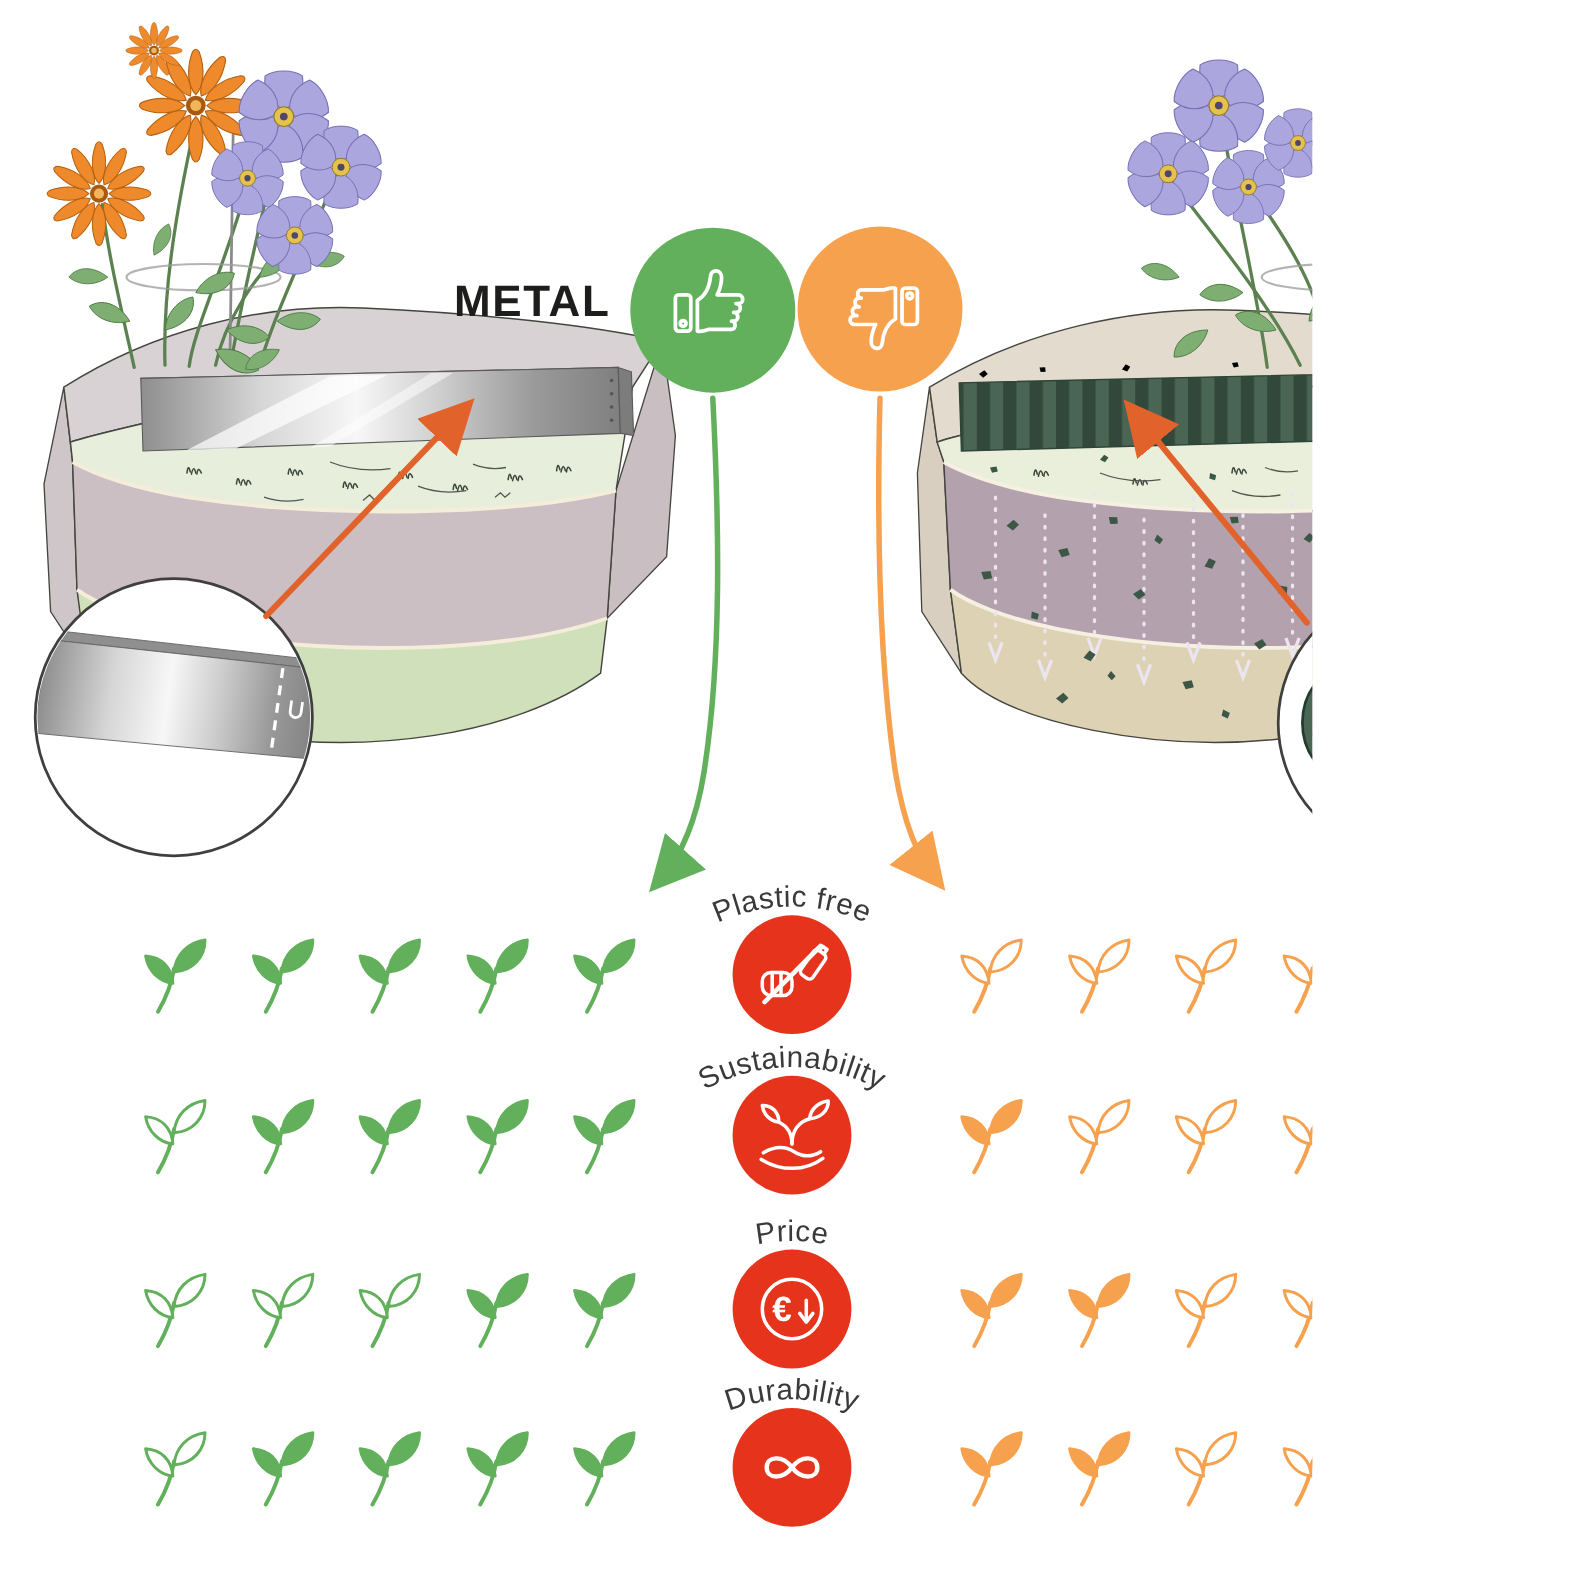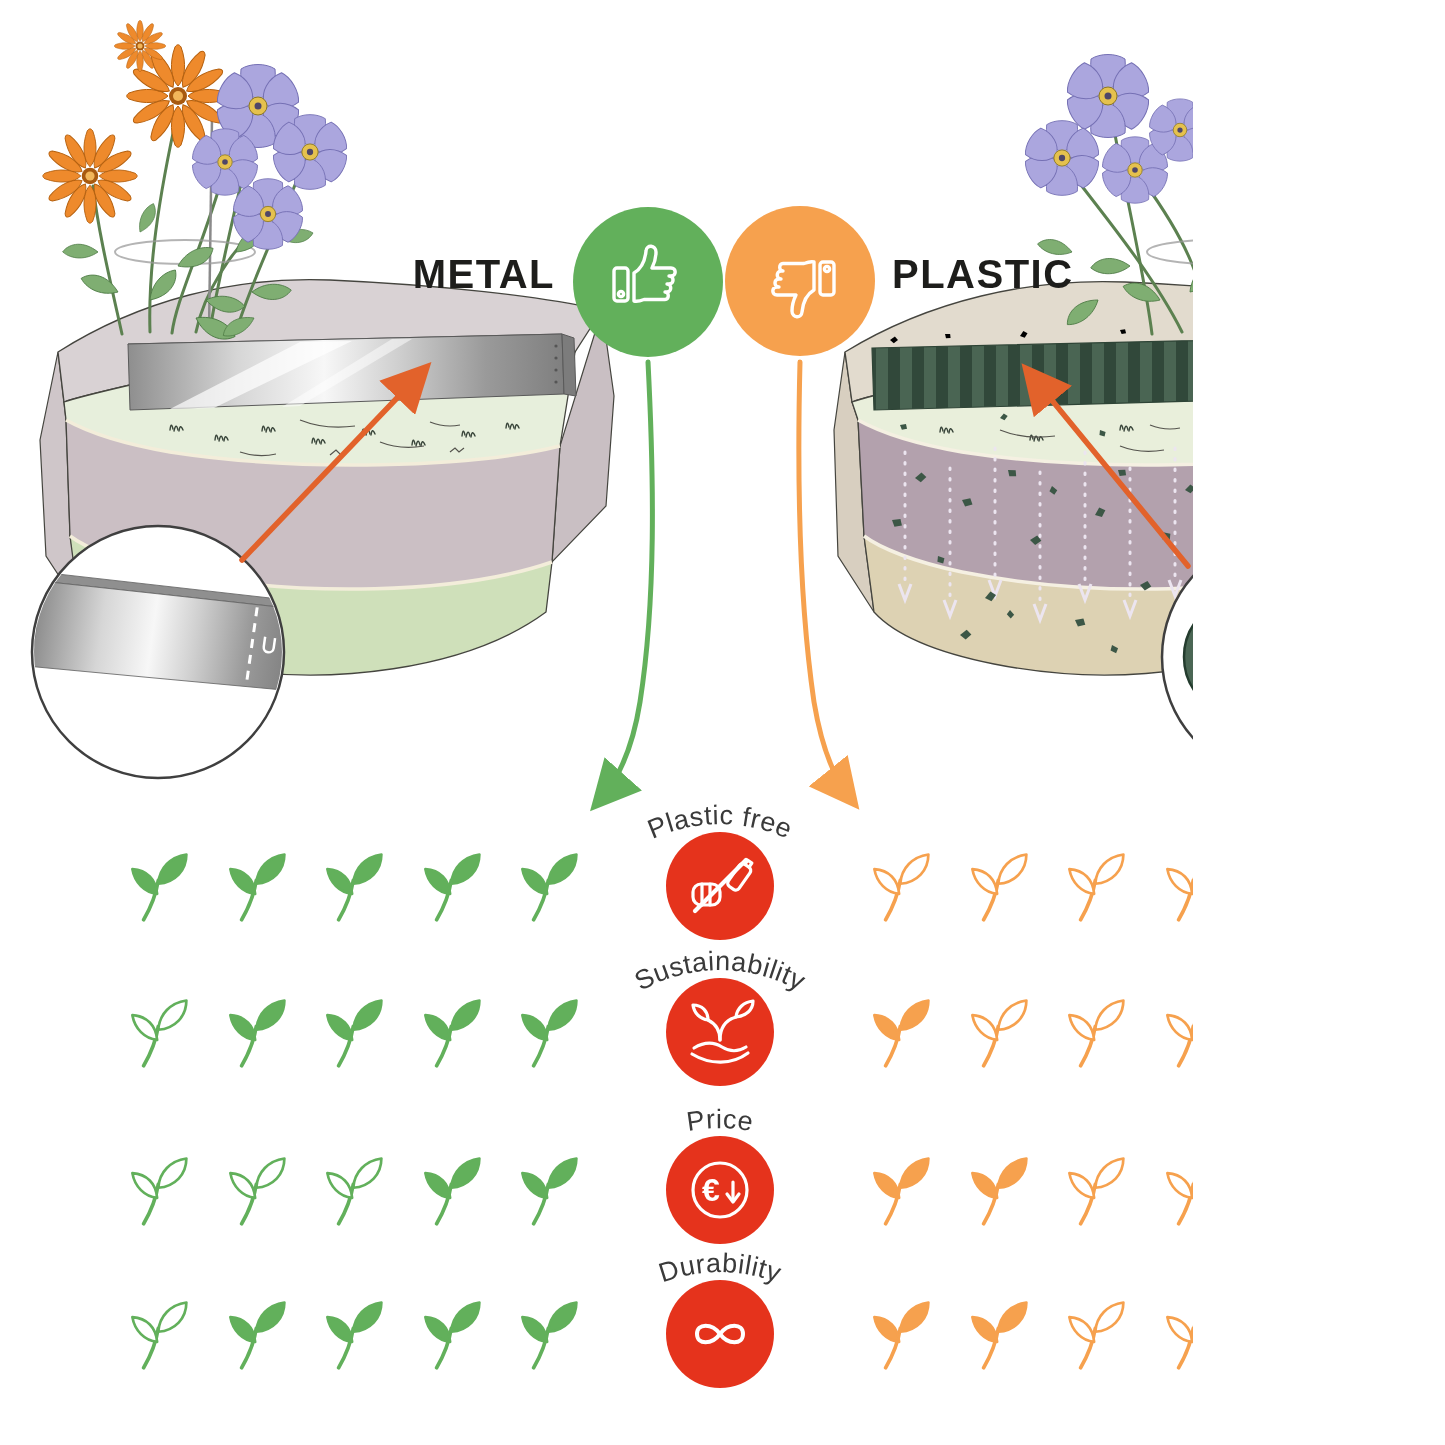--- a/index.html
+++ b/index.html
@@ -324,21 +324,20 @@
     <circle cx="648" cy="282" r="75" class="cl-green"></circle>
     <use href="#thumb" transform="translate(598 232)"></use>
   </g>
   <g>
     <circle cx="800" cy="281" r="75" class="cl-orange"></circle>
     <use href="#thumb" transform="translate(800 281) rotate(180) translate(-50 -50)"></use>
   </g>
 </svg>
 
 <div id="metal-label" class="material-label">METAL</div>
-<div id="plastic-label" class="material-label">PLASTIC</div>
 
 <div class="rating-row" style="top:766px">
   <div class="leaves metal">
         <svg class="sprout filled" viewBox="0 0 64 64" aria-hidden="true">
     <path class="stem" d="M21 62 C28 50 32 40 34 27"></path>
     <path class="leaf" d="M33 39 C22 38 13 29 11 17 C24 18 32 26 33 39 Z"></path>
     <path class="leaf" d="M34 30 C35 16 45 6 59 4 C59 18 49 29 34 30 Z"></path>
   </svg>
         <svg class="sprout filled" viewBox="0 0 64 64" aria-hidden="true">
     <path class="stem" d="M21 62 C28 50 32 40 34 27"></path>

